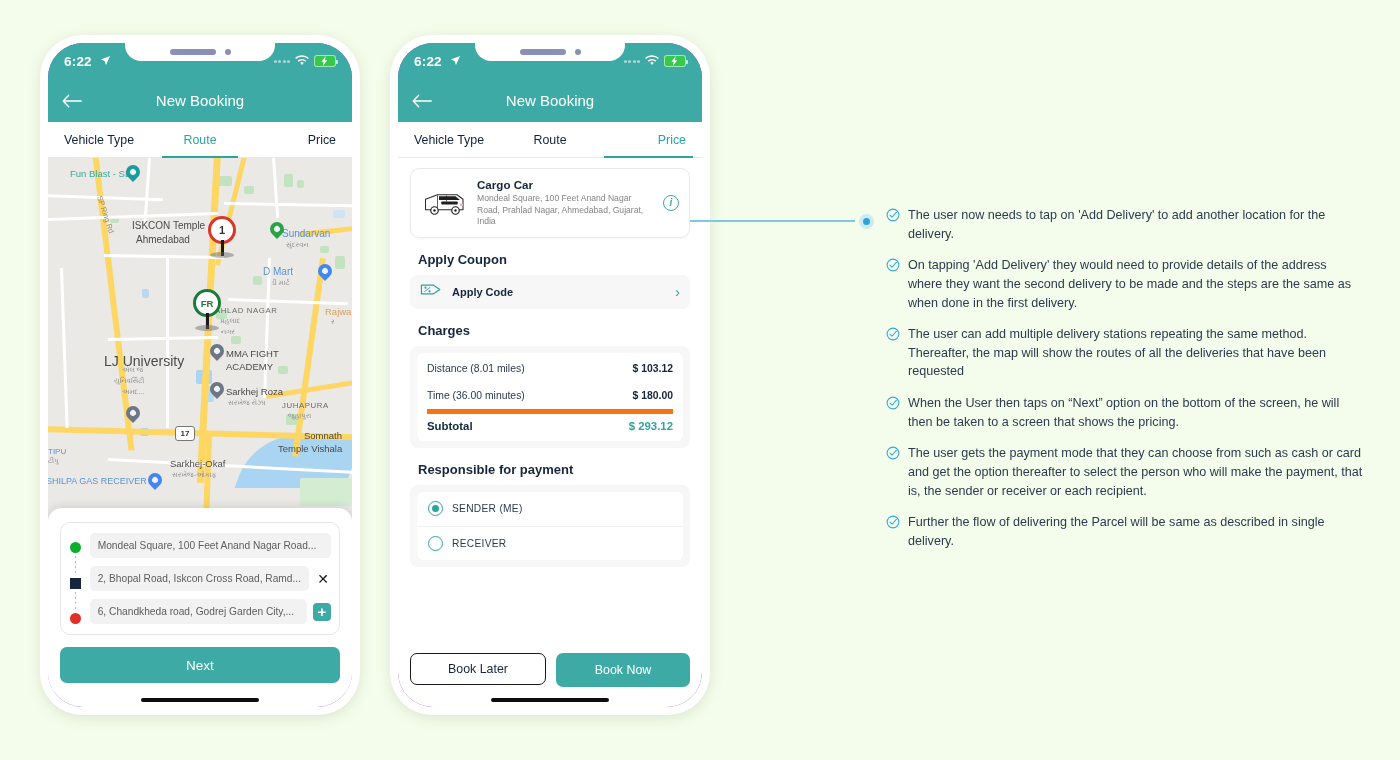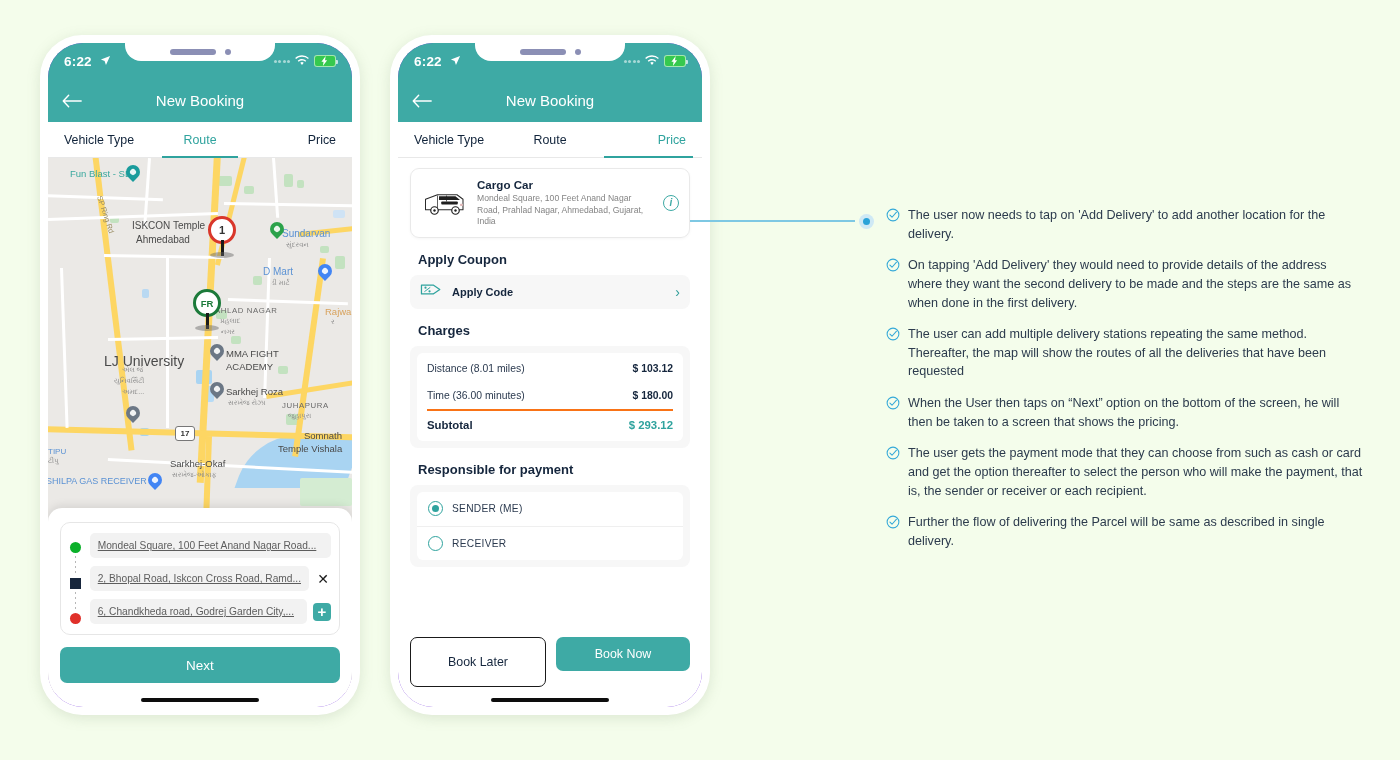--- a/index.html
+++ b/index.html
@@ -180,21 +180,21 @@
   .addr-rail { width: 16px; display: flex; flex-direction: column; align-items: center; padding-top: 9px; }
   .dot-green { width: 11px; height: 11px; border-radius: 50%; background: #0bb02a; flex: 0 0 auto; }
   .sq-navy { width: 11px; height: 11px; background: #17263c; flex: 0 0 auto; }
   .dot-red { width: 11px; height: 11px; border-radius: 50%; background: #e0302a; flex: 0 0 auto; }
   .rail-dash { flex: 1; width: 1.5px; background: repeating-linear-gradient(to bottom, #b7b7b7 0 2px, transparent 2px 5px); margin: 3px 0; }
   .addr-rows { flex: 1; display: flex; flex-direction: column; gap: 8px; }
   .addr-row { display: flex; align-items: center; gap: 6px; }
   .addr-pill {
     flex: 1; background: #f2f2f2; border-radius: 5px;
     padding: 7px 8px; font-size: 10.2px; color: #5d5d5d;
-    white-space: nowrap; overflow: hidden; text-overflow: ellipsis; text-decoration: underline;
+    white-space: nowrap; overflow: hidden; text-overflow: ellipsis;
   }
   .x-btn { width: 16px; text-align: center; font-size: 14px; color: #1a1a1a; }
   .plus-btn {
     width: 18px; height: 18px; border-radius: 4px; background: #3eaaa5;
     color: #fff; display: flex; align-items: center; justify-content: center;
     font-size: 15px; line-height: 0; font-weight: bold;
   }
   .next-btn {
     margin-top: 12px; height: 36px; background: #3eaaa5; color: #fff;
     border-radius: 7px; display: flex; align-items: center; justify-content: center;
@@ -229,35 +229,35 @@
   }
   .coupon-label { font-size: 11px; font-weight: bold; color: #15263d; flex: 1; }
   .chev { color: #2f9e99; font-size: 14px; }
   .charges-card { background: #f7f7f7; border-radius: 8px; padding: 7px; }
   .charges-inner { background: #fff; border-radius: 6px; padding: 2px 10px; }
   .charge-row {
     display: flex; justify-content: space-between; align-items: center;
     height: 27px; font-size: 10.4px; color: #2b3a4f;
   }
   .charge-row .amt { font-weight: bold; color: #15263d; }
-  .charge-row.total { border-top: 2px solid #f97316; height: 30px; }
+  .charge-row.total { border-top: 5px solid #f97316; height: 30px; }
   .charge-row.total .lbl { font-weight: bold; font-size: 11.4px; color: #15263d; }
   .charge-row.total .amt { color: #2fa39e; font-weight: bold; font-size: 11.4px; }
   .pay-card { background: #f7f7f7; border-radius: 8px; padding: 7px; }
   .pay-inner { background: #fff; border-radius: 6px; }
   .pay-row {
     display: flex; align-items: center; gap: 9px; height: 34px; padding: 0 11px;
     font-size: 10.2px; color: #2b3a4f; letter-spacing: .3px;
   }
   .pay-row + .pay-row { border-top: 1px solid #efefef; }
   .radio { width: 15px; height: 15px; border-radius: 50%; border: 1.8px solid #2fa39e; position: relative; flex: 0 0 auto; }
   .radio.on:after { content: ""; position: absolute; left: 3px; top: 3px; width: 7px; height: 7px; border-radius: 50%; background: #2fa39e; }
   .btn-bar { display: flex; gap: 10px; padding: 8px 12px 6px 12px; background: #fff; }
   .btn-outline {
-    flex: 1; height: 50px; border: 1.4px solid #1a1a1a; border-radius: 7px;
+    flex: 1; height: 32px; border: 1.4px solid #1a1a1a; border-radius: 7px;
     display: flex; align-items: center; justify-content: center;
     font-size: 12.4px; color: #15263d; text-align: right;
   }
   .btn-solid {
     flex: 1; height: 34px; background: #3eaaa5; border-radius: 7px;
     display: flex; align-items: center; justify-content: center;
     font-size: 12.4px; color: #fff;
   }
 
   

